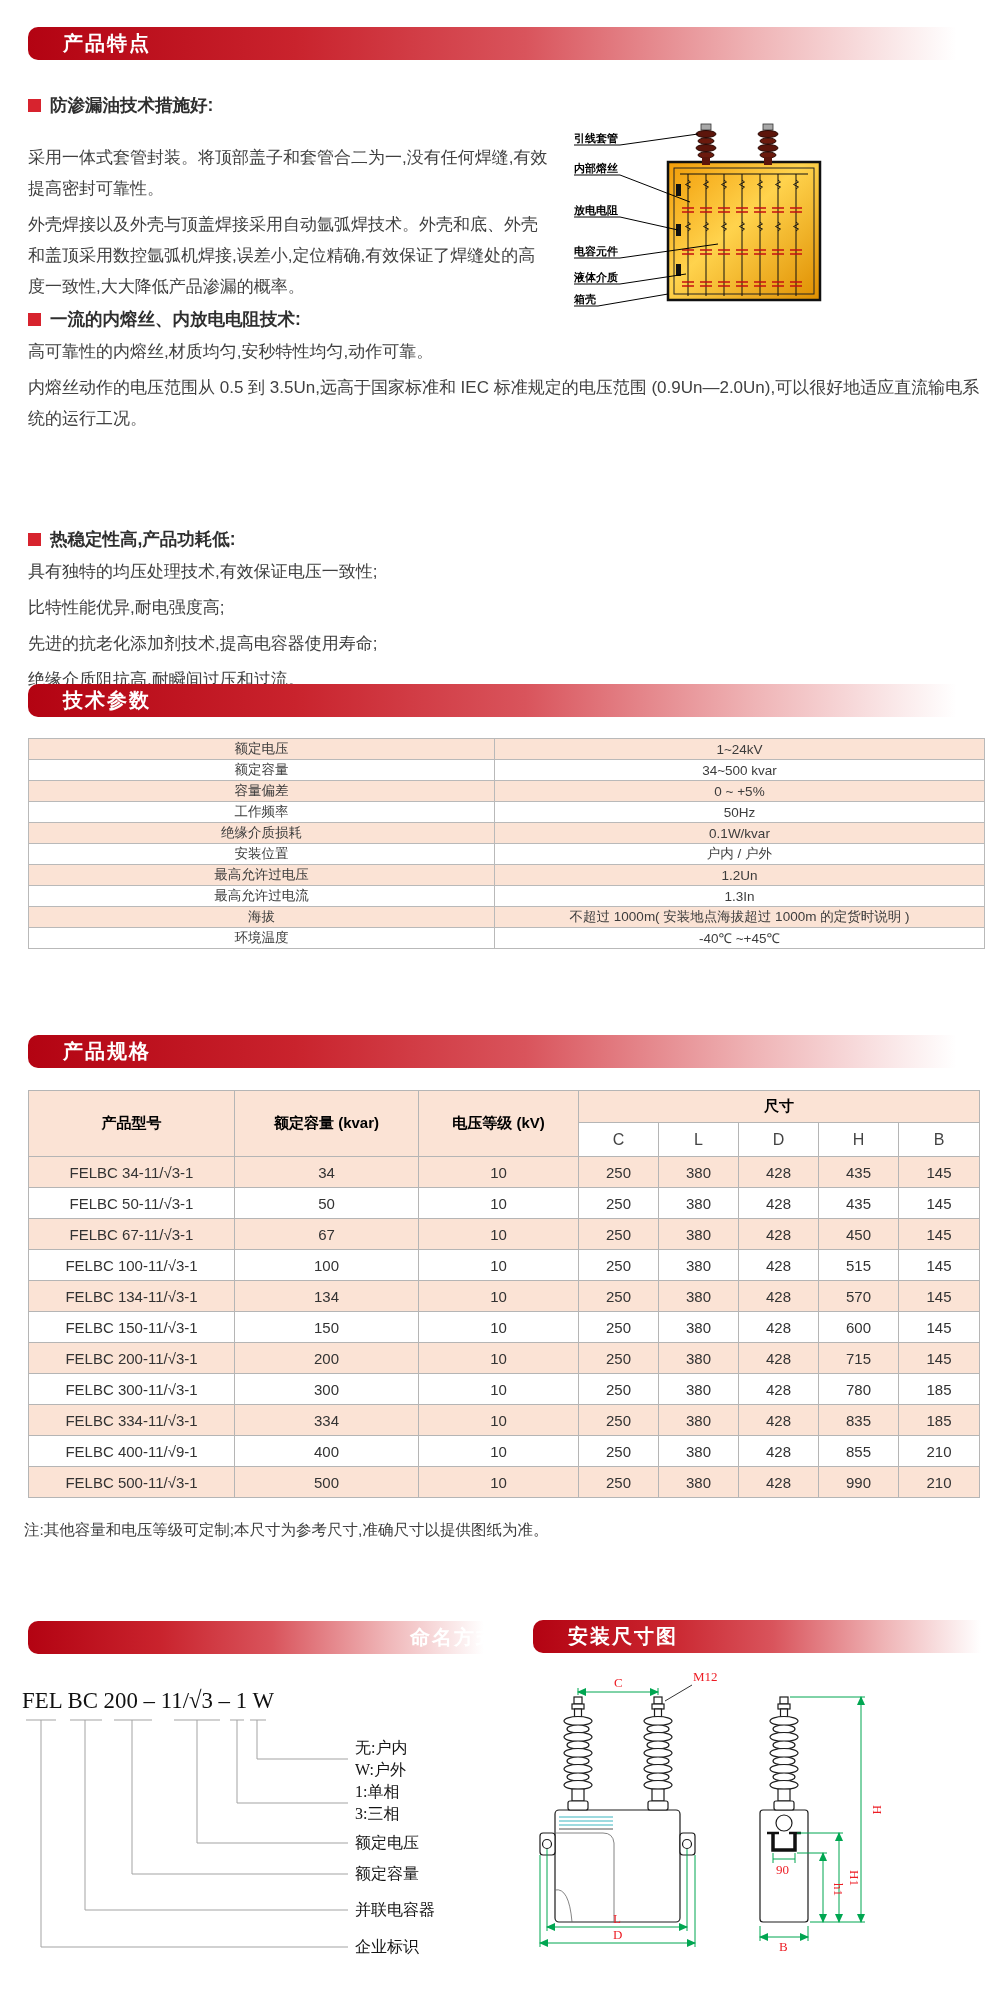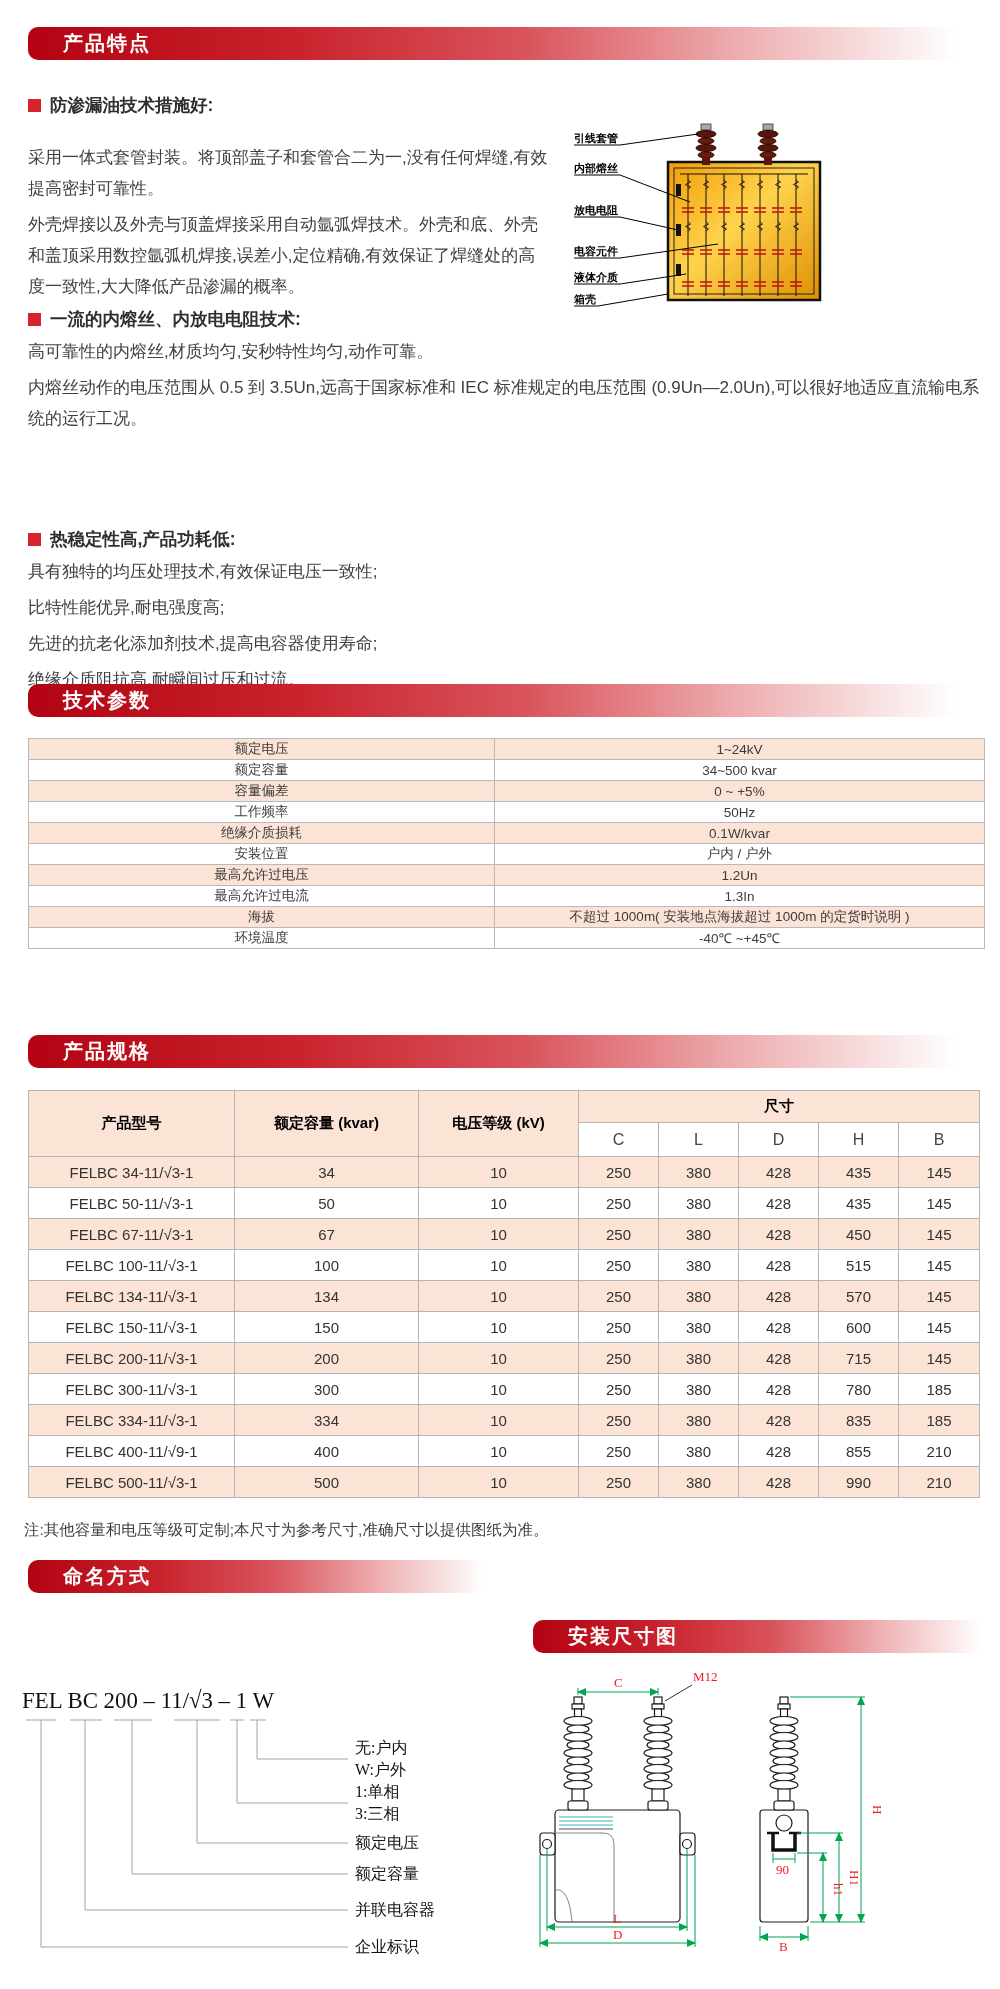--- a/index.html
+++ b/index.html
@@ -7,21 +7,21 @@
   .page{position:relative;width:1000px;height:1989px;background:#fff;overflow:hidden;
         font-family:"Liberation Sans",sans-serif;}
 
   
   .banner{position:absolute;height:33px;border-radius:10px;display:flex;align-items:center;
     padding-left:35px;box-sizing:border-box;color:#fff;font-weight:bold;font-size:20px;letter-spacing:2px;
     background:linear-gradient(90deg,#b30312 0%,#c9232d 28%,#d9545c 52%,#efb4b6 76%,#ffffff 97%);}
   .banner-features{top:27px;left:28px;width:957px;}
   .banner-tech{top:684px;left:28px;width:957px;}
   .banner-specs{top:1035px;left:28px;width:957px;}
-  .banner-naming{top:1560px;left:28px;width:470px;}
+  .banner-naming{top:1621px;left:28px;width:470px;justify-content:flex-end;}
   .banner-install{top:1620px;left:533px;width:462px;}
 
   
   .features{position:absolute;top:84px;left:28px;width:952px;}
   .feat-head{display:flex;align-items:center;gap:9px;font-size:17.5px;font-weight:bold;color:#2f2f2f;margin:9px 0 3px 0;}
   .sq{width:13px;height:13px;background:#d7232e;flex:0 0 auto;}
   .features p{margin:5px 0;font-size:17px;line-height:31px;color:#404040;}
   .feat-row{display:flex;align-items:flex-end;}
   .feat-text{width:522px;}
   .cap-diagram{margin-left:18px;margin-top:2px;}

